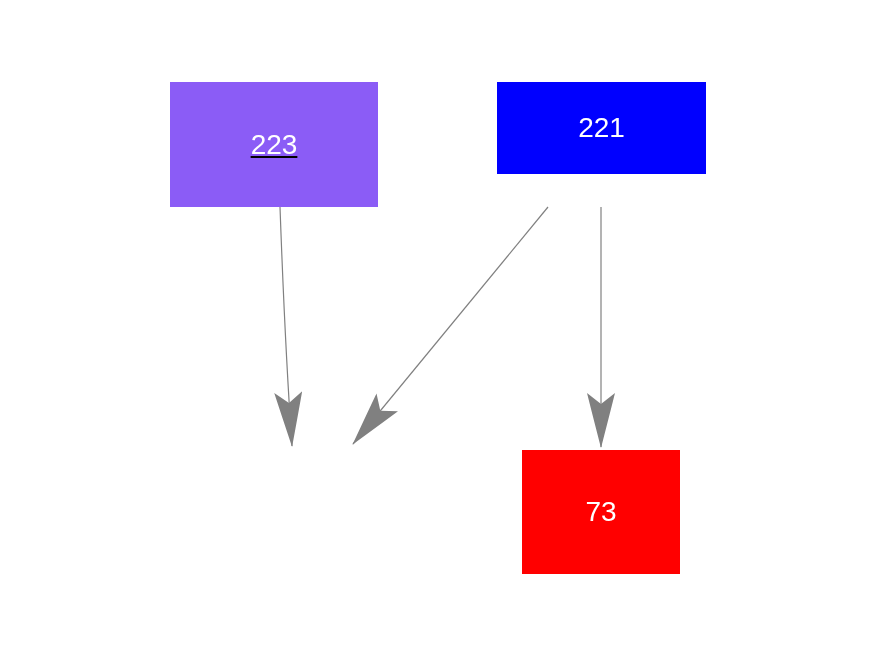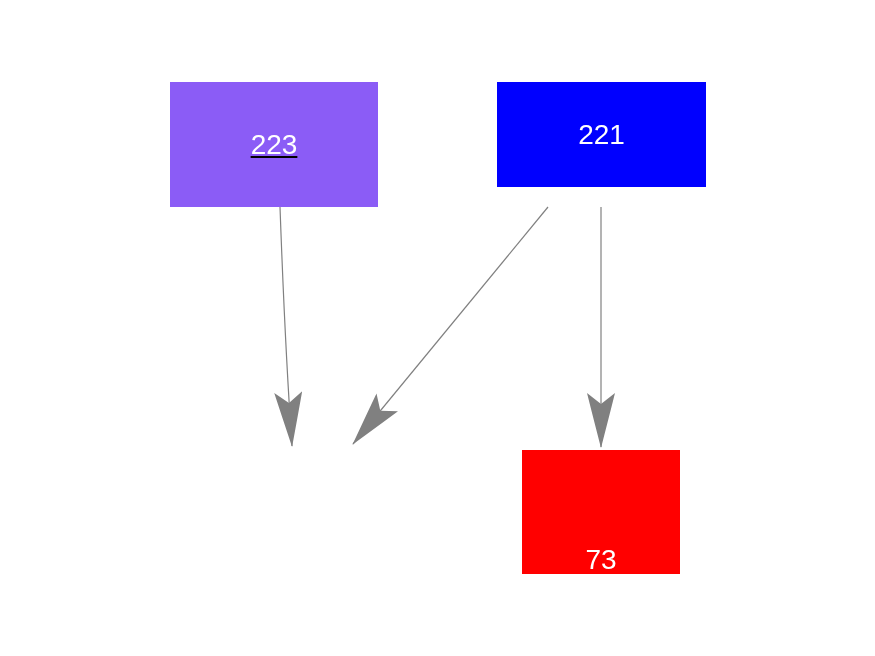--- a/index.html
+++ b/index.html
@@ -25,21 +25,21 @@
   .node {
     position: absolute;
     z-index: 2;
     display: flex;
     align-items: center;
     justify-content: center;
     font-size: 28px;
     line-height: 1;
   }
   #n223 { left: 170px; top: 82px;  width: 208px; height: 125px; }
-  #n221 { left: 497px; top: 82px;  width: 209px; height: 105px; }
+  #n221 { left: 497px; top: 82px;  width: 209px; height: 92px; }
   #n72  { left: 221px; top: 450px; width: 158px; height: 124px; }
   #n73  { left: 522px; top: 450px; width: 158px; height: 124px; }
 </style>
 </head>
 <body>
 
 <div class="canvas">
 
   <svg class="edge-layer" width="875" height="656" viewBox="0 0 875 656">
     <defs>
@@ -57,17 +57,17 @@
 
   <div class="node" id="n223" style="background-color: #8b5cf6; text-decoration: underline;">
     <span style="color: rgb(255, 255, 255);">223</span>
   </div>
 
   <div class="node" id="n221" style="background-color: rgb(0, 0, 255);">
     <span style="color: rgb(255, 255, 255);">221</span>
   </div>
 
 
-  <div class="node" id="n73" style="background-color: rgb(255, 0, 0); align-items: flex-end;">
+  <div class="node" id="n73" style="background-color: rgb(255, 0, 0);">
     <span style="color: rgb(255, 255, 255);">73</span>
   </div>
 
 </div>
 
 </body></html>

